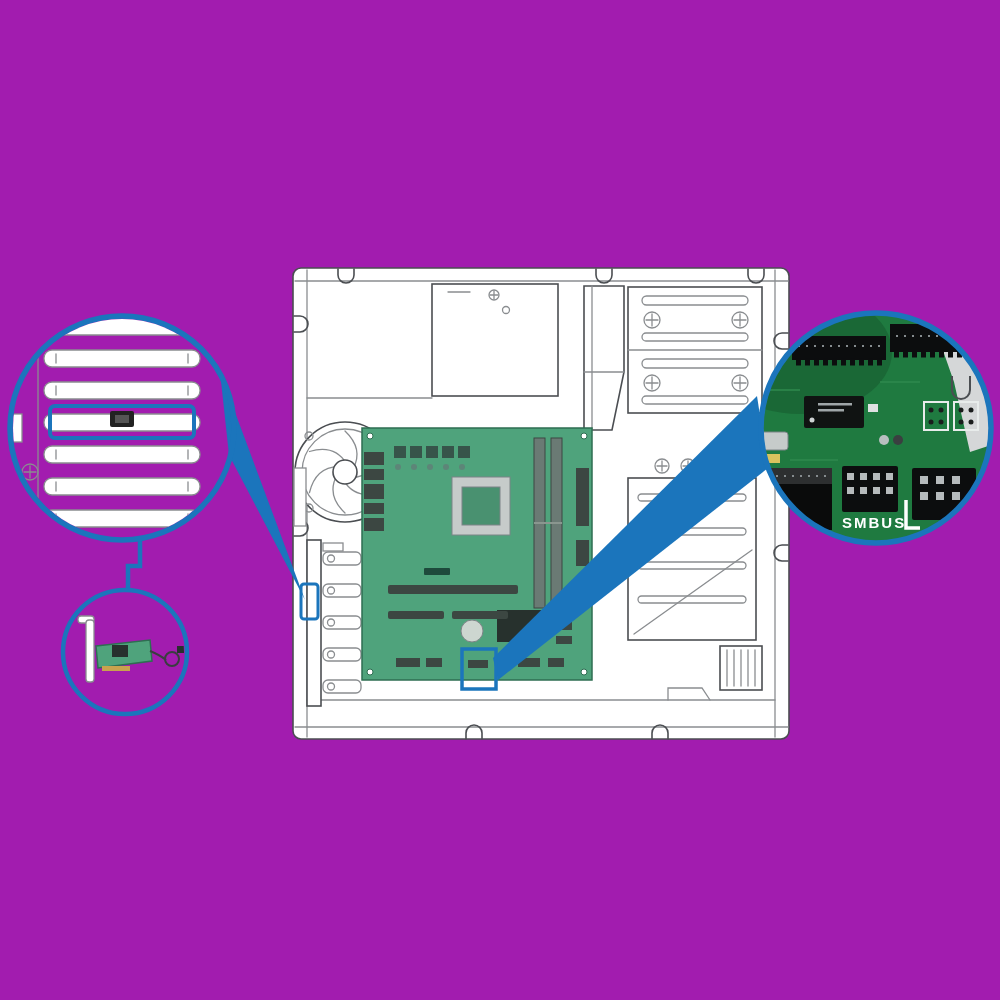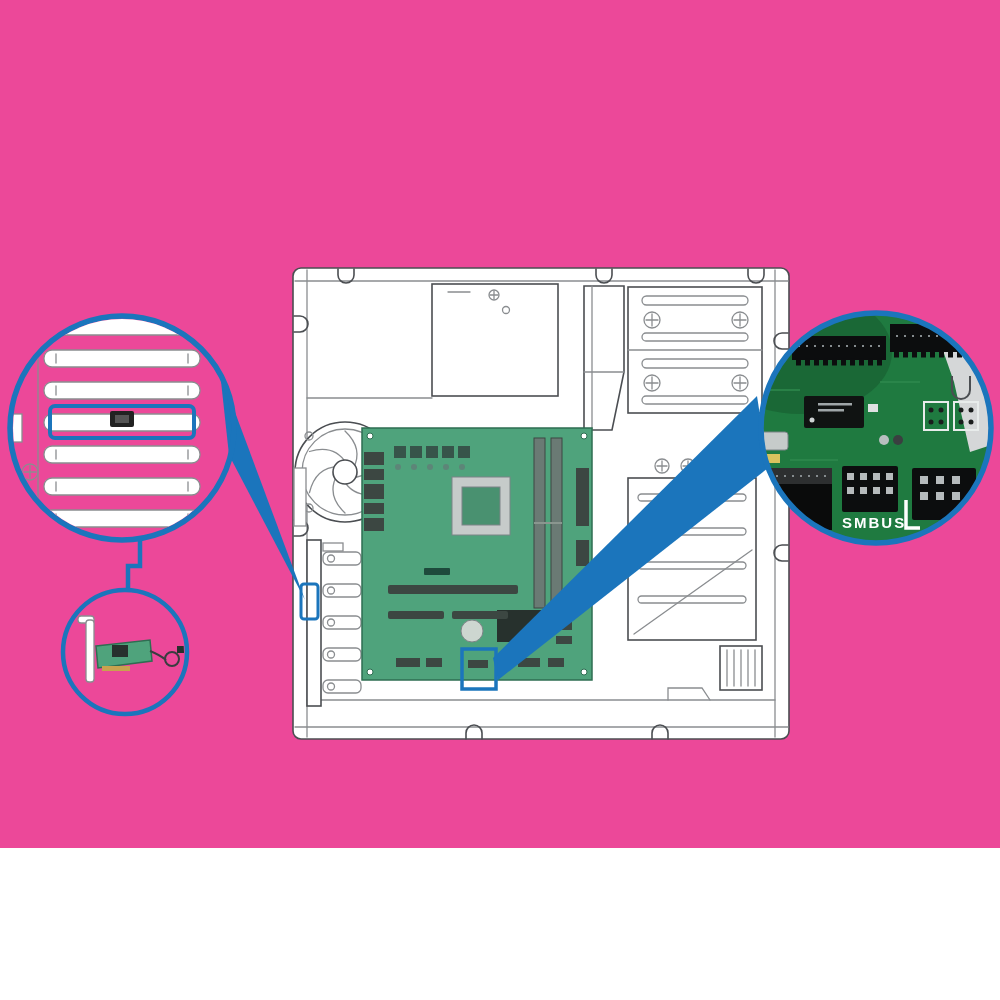--- a/index.html
+++ b/index.html
@@ -1,16 +1,16 @@
 <!DOCTYPE html>
 <html style="--accent: #1b75bc; --line: #4b4e52; --line-light: #8a8d90; --board-green: #4fa37c; --board-green-edge: #2e6e52; --component-dark: #3c4742; --photo-green: #1f7a40; --connector-black: #0c0d0e; --metal-gray: #c6cbca;"><head>
 <meta charset="utf-8">
 <style>
   html,body{margin:0;padding:0;background:#fff;}
-  .stage{position:relative;width:1000px;height:848px;background:#ec4899;font-family:"Liberation Sans",sans-serif;}
+  .stage{position:relative;width:1000px;height:1000px;background:#a21caf;font-family:"Liberation Sans",sans-serif;}
   .ln{stroke:var(--line,#4b4e52);stroke-width:1.6;fill:none;stroke-linecap:round;}
   .lnl{stroke:var(--line-light,#8a8d90);stroke-width:1.3;fill:none;stroke-linecap:round;}
   .wfill{fill:#fff;}
   .c-dark{fill:var(--component-dark,#3c4742);}
   .pcb{fill:var(--board-green,#4fa37c);stroke:var(--board-green-edge,#2e6e52);stroke-width:1.5;}
   .photo-bg{fill:var(--photo-green,#1f7a40);}
   .blk{fill:var(--connector-black,#0c0d0e);}
   .metal{fill:var(--metal-gray,#c6cbca);stroke:#7d8487;stroke-width:1;}
   .accent-stroke{stroke:var(--accent,#1b75bc);fill:none;}
   .accent-fill{fill:var(--accent,#1b75bc);}

